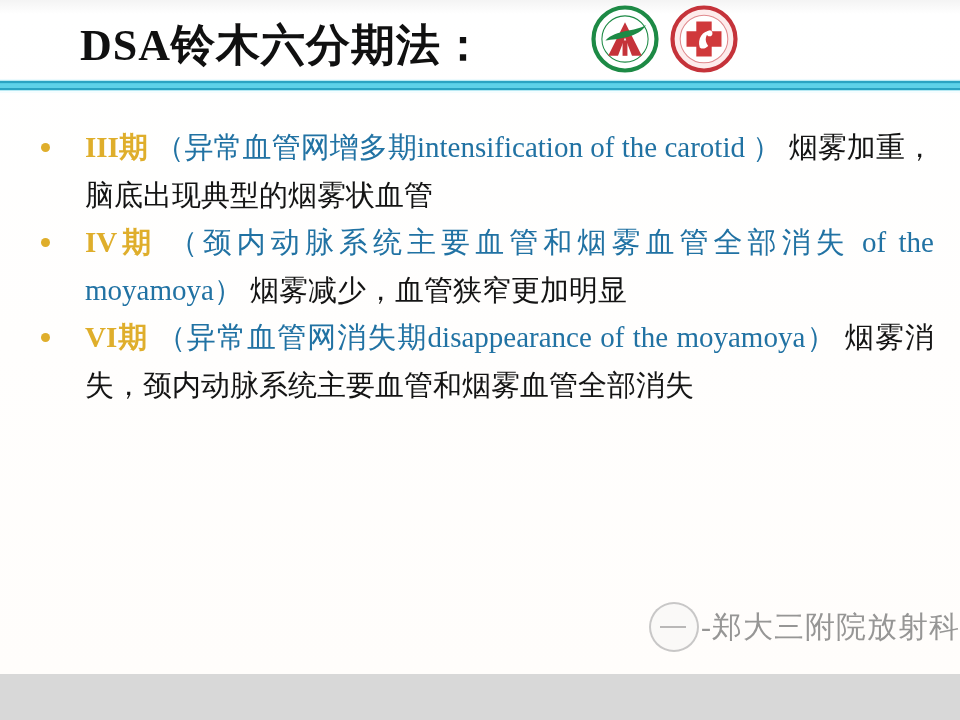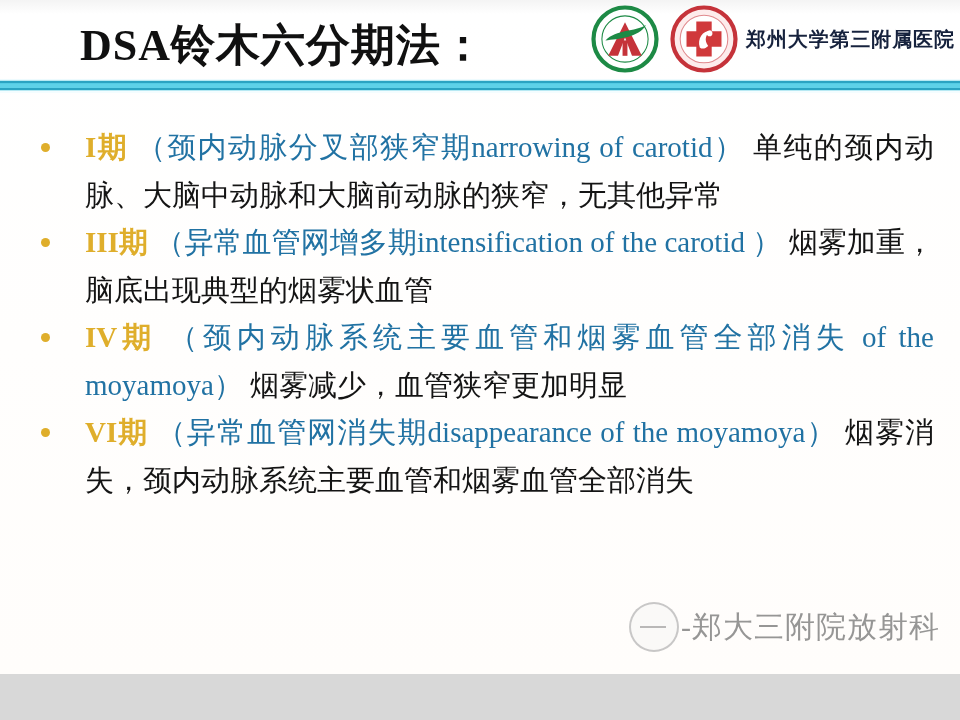--- a/index.html
+++ b/index.html
@@ -48,21 +48,21 @@
   }
   .dot{
     position:absolute;left:3px;top:19px;width:9px;height:9px;
     border-radius:50%;background:#dfae2b;
   }
   .stage{color:#dfae2b;font-weight:700;}
   .term{color:#2172a3;}
   .desc{color:#141414;}
   
   .watermark{
-    position:absolute;right:20px;bottom:22px;
+    position:absolute;right:0;bottom:22px;
     display:flex;align-items:center;z-index:5;text-align:right;
   }
   .wm-icon{
     width:46px;height:46px;border-radius:50%;
     border:2px solid rgba(140,140,140,.45);
     background:rgba(240,240,240,.35);
     position:relative;margin-right:2px;flex:0 0 auto;
   }
   .wm-icon::after{
     content:"";position:absolute;left:9px;top:22px;width:26px;height:2px;
@@ -93,34 +93,27 @@
 
       <svg class="emblem" width="74" height="70" viewBox="0 0 100 100">
         <circle cx="50" cy="50" r="45" fill="#fdecec" stroke="#c5333a" stroke-width="6"></circle>
         <circle cx="50" cy="50" r="34" fill="#ffffff" stroke="#e08a8e" stroke-width="1.5"></circle>
         <path d="M38 24 h24 v14 h14 v24 h-14 v14 h-24 v-14 h-14 v-24 h14 Z" fill="#d0393b" stroke="#ffffff" stroke-width="2"></path>
         <path d="M44 62 C40 50, 48 38, 60 38 C52 44, 50 52, 56 60 C52 64, 47 65, 44 62 Z" fill="#ffffff"></path>
         <circle cx="58" cy="42" r="4" fill="#ffffff"></circle>
       </svg>
 
       <div class="calligraphy">
-        <div class="cal-line">郑州大学第三附属医院</div>
       </div>
     </div>
   </div>
 
   <div class="divider"></div>
 
   <ul class="content">
-    <li class="bullet">
-      <span class="dot"></span>
-      <span class="stage">I期</span>
-      <span class="term">（颈内动脉分叉部狭窄期narrowing of carotid）</span>
-      <span class="desc">单纯的颈内动脉、大脑中动脉和大脑前动脉的狭窄，无其他异常</span>
-    </li>
     <li class="bullet">
       <span class="dot"></span>
       <span class="stage">III期</span>
       <span class="term">（异常血管网增多期intensification of the carotid ）</span>
       <span class="desc">烟雾加重，脑底出现典型的烟雾状血管</span>
     </li>
     <li class="bullet">
       <span class="dot"></span>
       <span class="stage">IV期</span>
       <span class="term">（颈内动脉系统主要血管和烟雾血管全部消失 of the moyamoya）</span>

